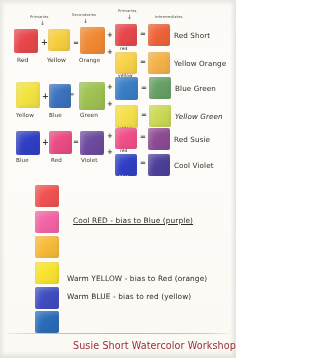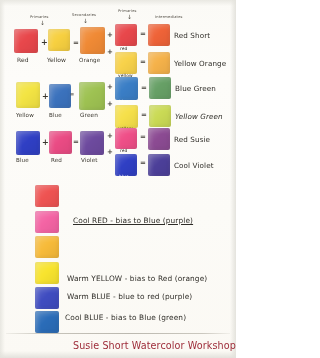--- a/index.html
+++ b/index.html
@@ -247,20 +247,19 @@
 
   <div class="swatch" style="left:35px; top:211px; width:24px; height:22px; background:#f464a4;"></div>
   <div class="hand biastext" style="left:73px; top:216px;text-decoration:underline;">Cool RED - bias to Blue (purple)</div>
 
   <div class="swatch" style="left:35px; top:236px; width:24px; height:22px; background:#f7bb3a;"></div>
   <div class="hand biastext" style="left:67px; top:242px;margin-top:32px;">Warm YELLOW - bias to Red (orange)</div>
 
   <div class="swatch" style="left:35px; top:262px; width:24px; height:22px; background:#f8e42e;"></div>
 
   <div class="swatch" style="left:35px; top:287px; width:24px; height:22px; background:#3f4cc0;"></div>
-  <div class="hand biastext" style="left:67px; top:292px;">Warm BLUE - blue to red (purple)</div>
+  <div class="hand biastext" style="left:67px; top:292px;">Warm BLUE - bias to red (yellow)</div>
 
   <div class="swatch" style="left:35px; top:311px; width:24px; height:22px; background:#2a6cb8;"></div>
-  <div class="hand biastext" style="left:65px; top:313px;">Cool BLUE - bias to Blue (green)</div>
 
   <div class="divider wobble" style="left:6px; top:333px; width:224px;"></div>
   <div class="footer" style="left:73px; top:340px;">Susie Short Watercolor Workshops</div>
 </div>
 
 </body></html>

